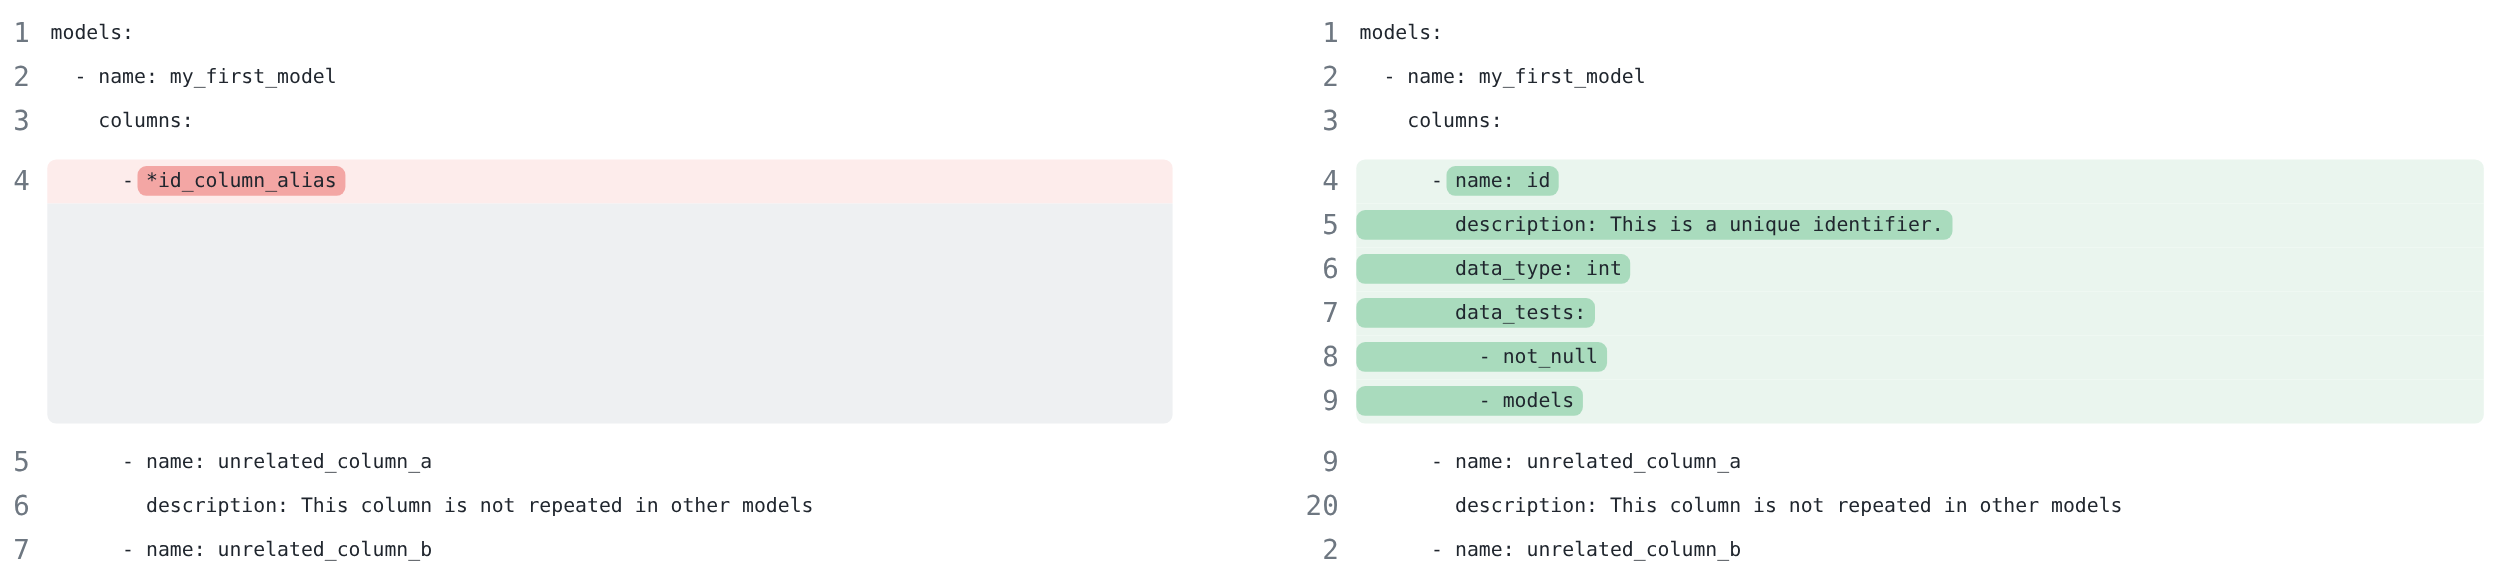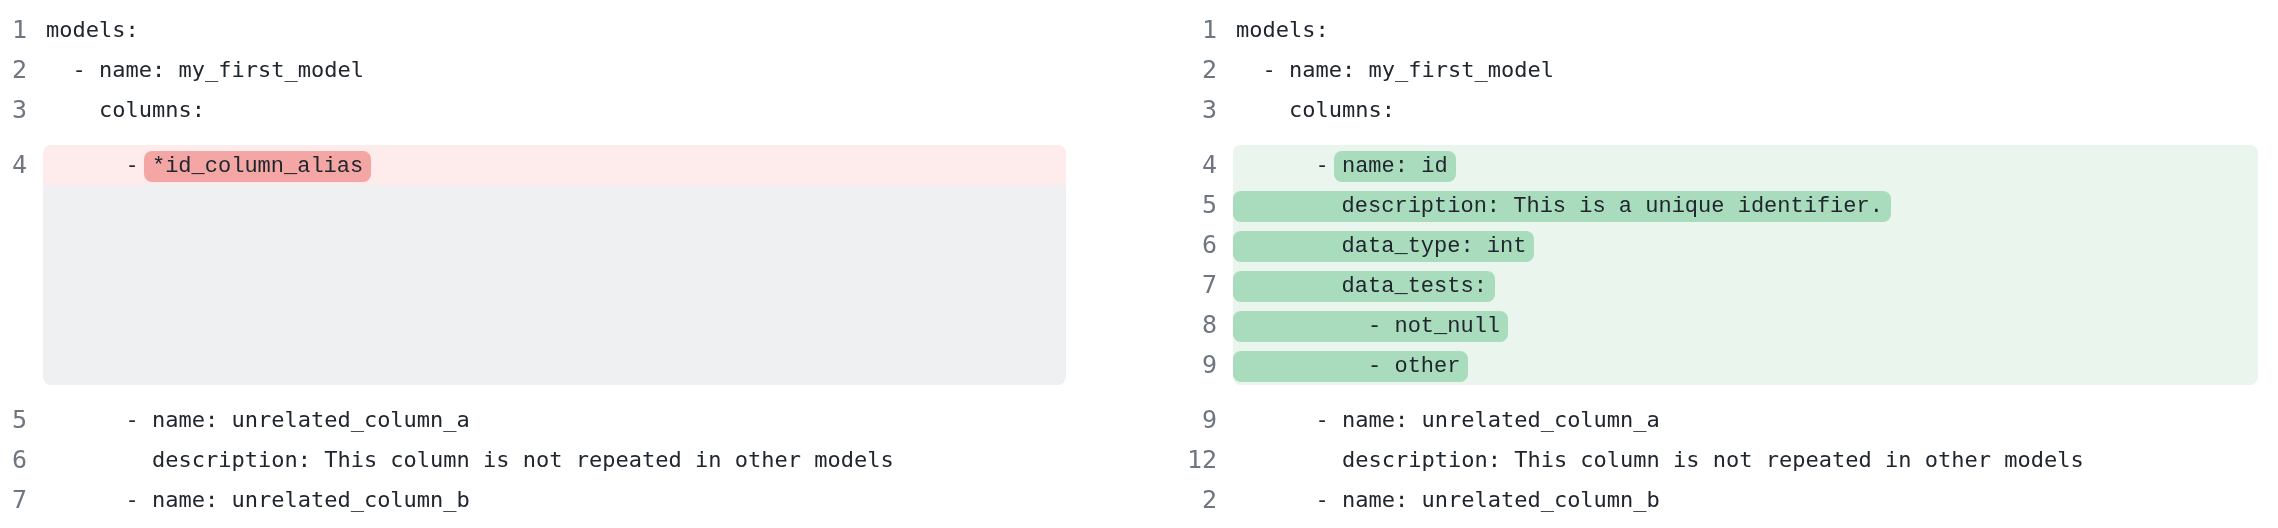--- a/index.html
+++ b/index.html
@@ -26,38 +26,37 @@
     line-height: 40px;
     color: var(--gutter-color);
     user-select: none;
   }
   .pane-left .gutter  { width: 17px; }
   .pane-right .gutter { width: 33px; }
   .code {
     flex: 1 1 auto;
     min-width: 0;
     white-space: pre;
-    font-size: 22px;
+    font-size: 18px;
     line-height: 40px;
     color: var(--code-color);
     padding-left: 3px;
   }
   .code.removed { background: var(--removed-line-bg); }
   .code.added   { background: var(--added-line-bg); }
   .code.filler  { background: var(--filler-bg); }
   .row.filler-row { height: auto; }
   .hunk-start { margin-top: 15px; }
   .hunk-end   { margin-bottom: 15px; }
   .code.round-top    { border-top-left-radius: 8px;    border-top-right-radius: 8px; }
   .code.round-bottom { border-bottom-left-radius: 8px; border-bottom-right-radius: 8px; }
   .tok {
     border-radius: 8px;
     padding: 3px 8px;
     margin: 0 -8px;
-    font-family: Liberation Mono, monospace;
   }
   .tok.full { padding-left: 3px; margin-left: -3px; }
   .tok.tok-removed { background: var(--removed-token-bg); }
   .tok.tok-added   { background: var(--added-token-bg); text-align: center; }
 </style>
 </head>
 <body>
 
 <div class="diff-container">
   <div class="pane pane-left">
@@ -122,28 +121,28 @@
       <div class="row">
         <div class="gutter">7</div>
         <div class="code added"><span class="tok tok-added full">        data_tests:</span></div>
       </div>
       <div class="row">
         <div class="gutter">8</div>
         <div class="code added"><span class="tok tok-added full">          - not_null</span></div>
       </div>
       <div class="row hunk-end">
         <div class="gutter">9</div>
-        <div class="code round-bottom added"><span class="tok tok-added full">          - other</span></div>
+        <div class="code round-bottom added"><span class="tok tok-added full">          - models</span></div>
       </div>
       <div class="row">
         <div class="gutter">9</div>
         <div class="code">      - name: unrelated_column_a</div>
       </div>
       <div class="row">
-        <div class="gutter">12</div>
+        <div class="gutter">20</div>
         <div class="code">        description: This column is not repeated in other models</div>
       </div>
       <div class="row">
         <div class="gutter">2</div>
         <div class="code">      - name: unrelated_column_b</div>
       </div>
     </div>
 </div>
 
 </body></html>

